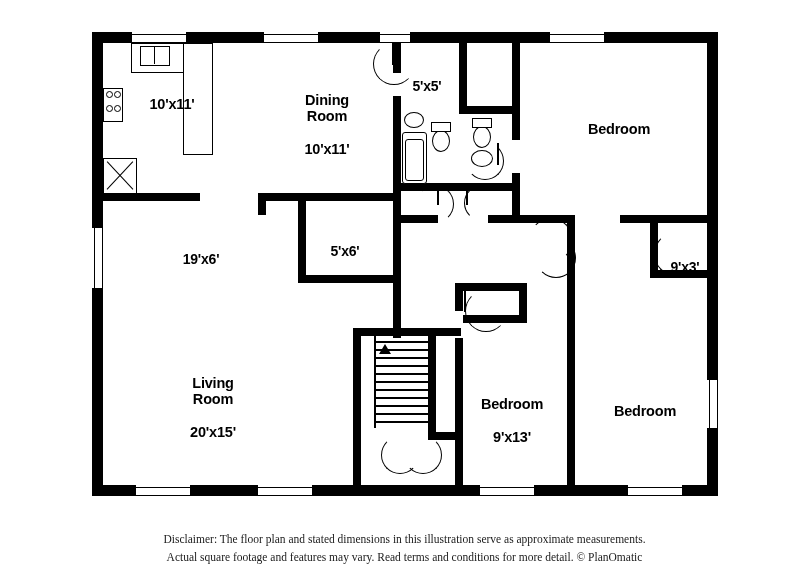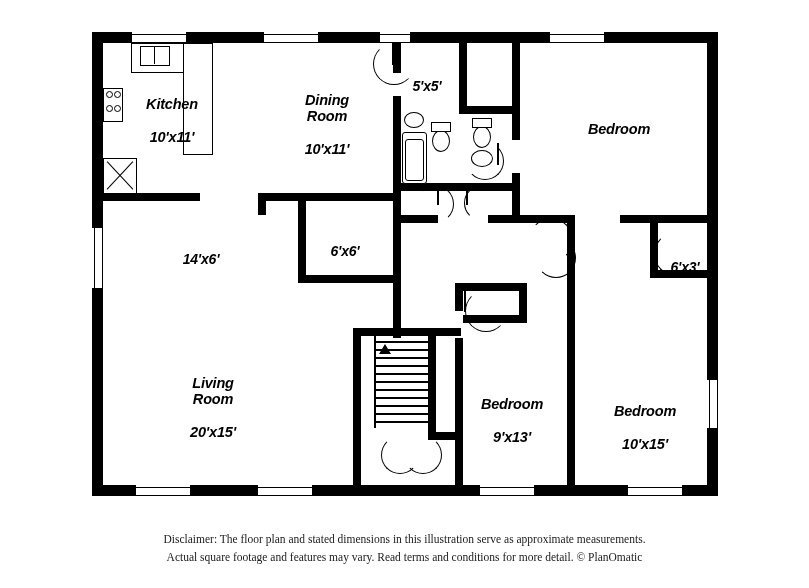--- a/index.html
+++ b/index.html
@@ -30,21 +30,20 @@
     background: transparent;
   }
   .label {
     position: absolute;
     text-align: center;
     color: #000000;
     font-weight: bold;
     line-height: 1.12;
     white-space: pre-line;
     letter-spacing: -0.2px;
-    font-style: italic;
   }
   .label.big { font-size: 14.5px; }
   .dim-only { font-size: 14px; font-weight: bold; }
   .disclaimer {
     position: absolute;
     left: 0;
     width: 809px;
     text-align: center;
     font-size: 11.5px;
     color: #1a1a1a;
@@ -263,64 +262,62 @@
 
   <div class="door-arc" style="left:465px; top:290px; width:40px; height:40px; border-color:#000; border-top-color:transparent; border-right-color:transparent;"></div>
   <div class="thin" style="left:464px; top:290px; width:2px; height:22px;"></div>
 
   <div class="door-arc" style="left:536px; top:238px; width:38px; height:38px; border-color:#000; border-top-color:transparent; border-left-color:transparent;"></div>
 
   <div class="door-arc" style="left:381px; top:436px; width:36px; height:36px; border-color:#000; border-top-color:transparent; border-right-color:transparent;"></div>
   <div class="door-arc" style="left:404px; top:436px; width:36px; height:36px; border-color:#000; border-top-color:transparent; border-left-color:transparent;"></div>
 
   <div class="label big" style="left:112px; top:80px; width:120px;">
-    <div>Kitchen</div>
     <div>10'x11'</div>
   </div>
 
   <div class="label big" style="left:267px; top:76px; width:120px;">
     <div>Dining
 Room</div>
     <div>10'x11'</div>
   </div>
 
   <div class="label dim-only" style="left:397px; top:63px; width:60px;">
     <div>5'x5'</div>
   </div>
 
 
   <div class="label big" style="left:549px; top:105px; width:140px;">
     <div>Bedroom</div>
   </div>
 
   <div class="label dim-only" style="left:151px; top:236px; width:100px;">
-    <div>14'x6'</div>
+    <div>19'x6'</div>
   </div>
 
   <div class="label dim-only" style="left:305px; top:228px; width:80px;">
-    <div>6'x6'</div>
+    <div>5'x6'</div>
   </div>
 
   <div class="label dim-only" style="left:652px; top:244px; width:66px;">
-    <div>6'x3'</div>
+    <div>9'x3'</div>
   </div>
 
   <div class="label big" style="left:153px; top:359px; width:120px;">
     <div>Living
 Room</div>
     <div>20'x15'</div>
   </div>
 
   <div class="label big" style="left:452px; top:380px; width:120px;">
     <div>Bedroom</div>
     <div>9'x13'</div>
   </div>
 
   <div class="label big" style="left:585px; top:387px; width:120px;">
     <div>Bedroom</div>
-    <div>10'x15'</div>
   </div>
 
 
   <div class="disclaimer" style="top:531px;">Disclaimer: The floor plan and stated dimensions in this illustration serve as approximate measurements.</div>
   <div class="disclaimer" style="top:549px;">Actual square footage and features may vary. Read terms and conditions for more detail. © PlanOmatic</div>
 
 </div>
 
 </body></html>

